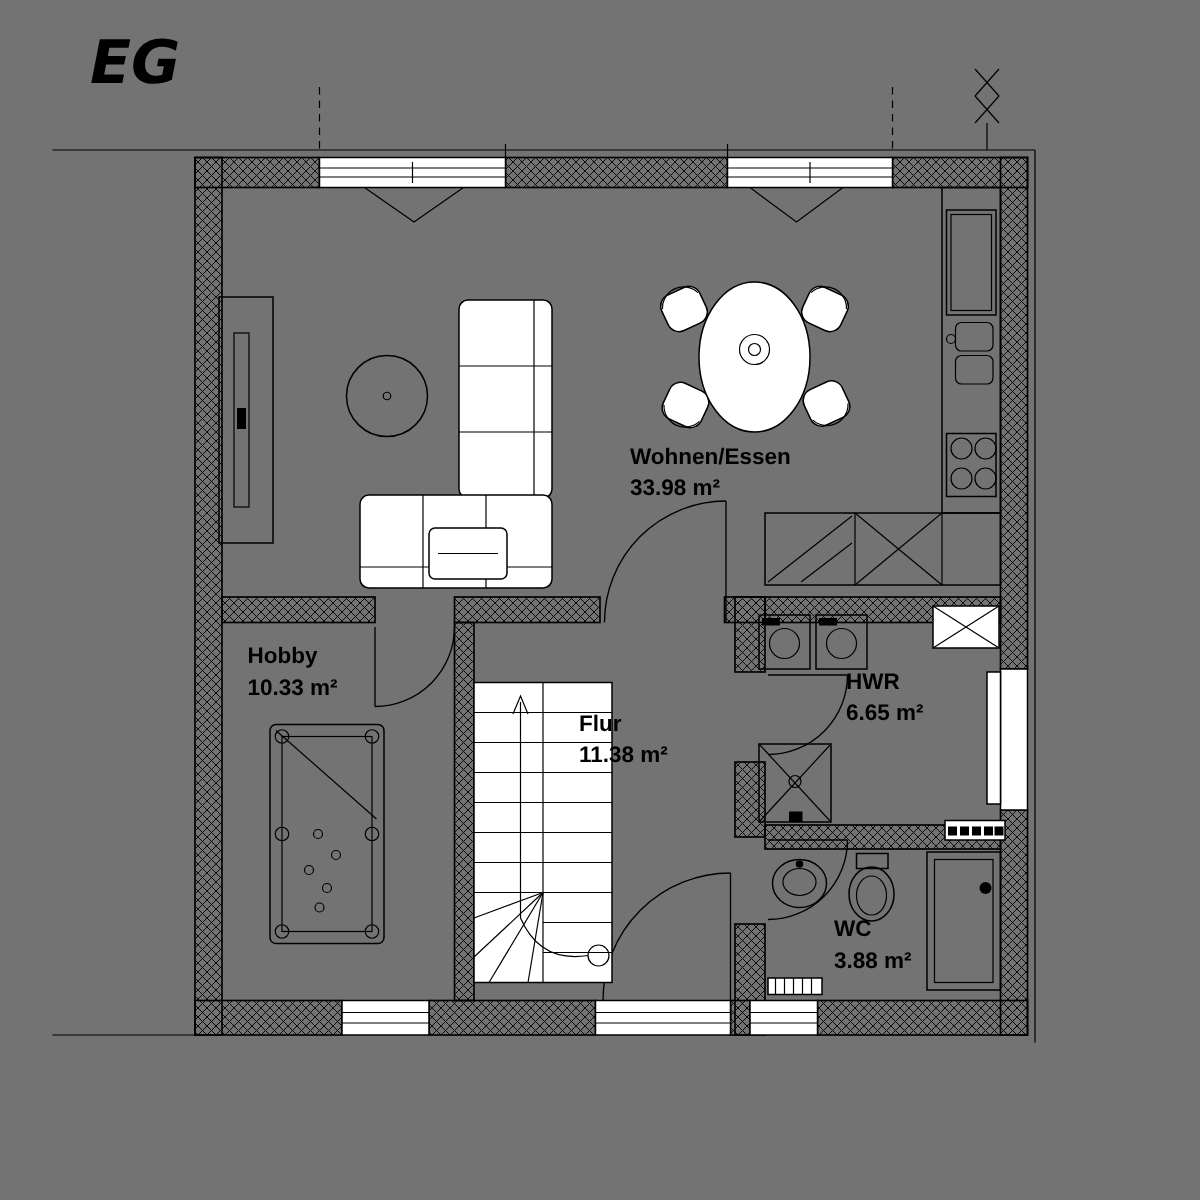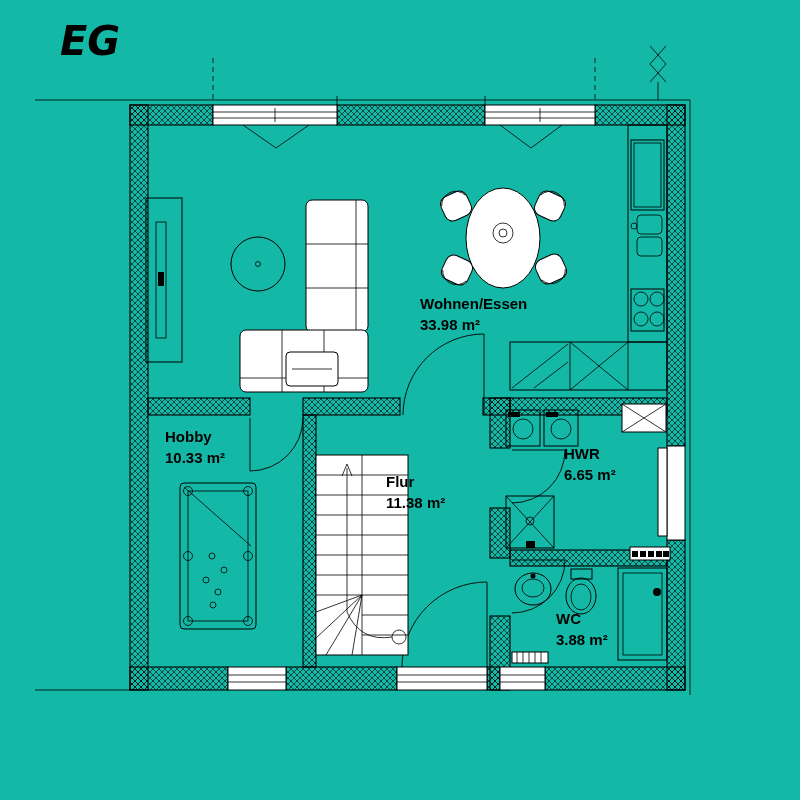--- a/index.html
+++ b/index.html
@@ -1,16 +1,16 @@
 <!DOCTYPE html>
 <html><head>
 <meta charset="utf-8">
 <style>
   html,body{margin:0;padding:0;background:#fff;}
-  .canvas{position:relative;width:800px;height:800px;background:#14b8a6;overflow:hidden;}
+  .canvas{position:relative;width:800px;height:800px;background:#737373;overflow:hidden;}
   svg{display:block;}
   .s{fill:none;stroke:#000;stroke-width:1;}
   .t{fill:none;stroke:#000;stroke-width:0.8;}
   .w{fill:url(#hatch);stroke:#000;stroke-width:1.1;}
   .wf{fill:#fff;stroke:#000;stroke-width:1;}
   .bf{fill:#000;stroke:none;}
   .d{fill:none;stroke:#000;stroke-width:0.9;}
   .lbl{font:bold 15px "Liberation Sans",sans-serif;fill:#000;}
   .title{font:italic bold 40px "DejaVu Sans",sans-serif;fill:#000;}
 </style>

